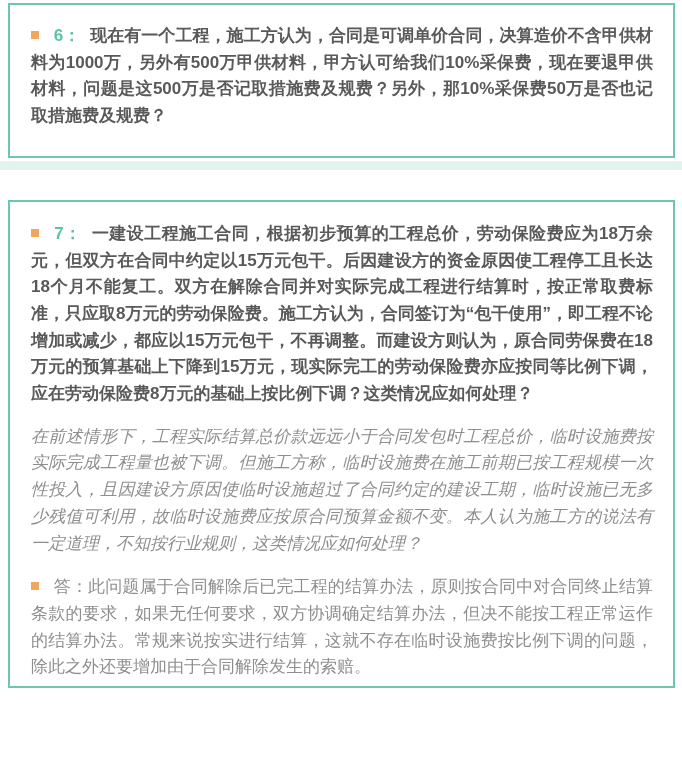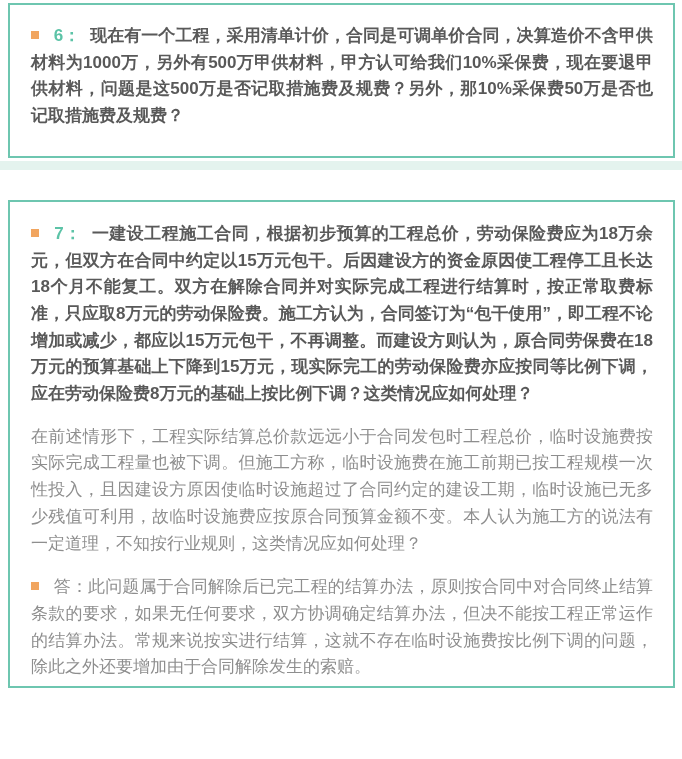--- a/index.html
+++ b/index.html
@@ -49,32 +49,32 @@
     width: 8px;
     height: 8px;
     background: var(--bullet, #F1A55F);
     margin-right: 10px;
     vertical-align: 2px;
   }
   .body-text {
     color: var(--body-text, #8E8E8E);
     font-weight: normal;
   }
-  .note { margin-bottom: 17px !important; }
+  .note { margin-bottom: 17px !important; font-style: italic; }
 </style>
 </head>
 <body>
 
 <div class="page">
 
   <section class="card">
     <p class="question">
       <span class="bullet"></span>
       <span class="qnum">6：</span>
-      <span>现在有一个工程，采用清单计价，合同是可调单价合同，决算造价不含甲供材料为1000万，另外有500万甲供材料，甲方认可给我们10%采保费，现在要退甲供材料，问题是这500万是否记取措施费及规费？另外，那10%采保费50万是否也记取措施费及规费？</span>
+      <span>现在有一个工程，施工方认为，合同是可调单价合同，决算造价不含甲供材料为1000万，另外有500万甲供材料，甲方认可给我们10%采保费，现在要退甲供材料，问题是这500万是否记取措施费及规费？另外，那10%采保费50万是否也记取措施费及规费？</span>
     </p>
   </section>
 
   <div class="strip"></div>
 
   <section class="card second">
     <p class="question">
       <span class="bullet"></span>
       <span class="qnum">7：</span>
       <span>一建设工程施工合同，根据初步预算的工程总价，劳动保险费应为18万余元，但双方在合同中约定以15万元包干。后因建设方的资金原因使工程停工且长达18个月不能复工。双方在解除合同并对实际完成工程进行结算时，按正常取费标准，只应取8万元的劳动保险费。施工方认为，合同签订为“包干使用”，即工程不论增加或减少，都应以15万元包干，不再调整。而建设方则认为，原合同劳保费在18万元的预算基础上下降到15万元，现实际完工的劳动保险费亦应按同等比例下调，应在劳动保险费8万元的基础上按比例下调？这类情况应如何处理？</span>

